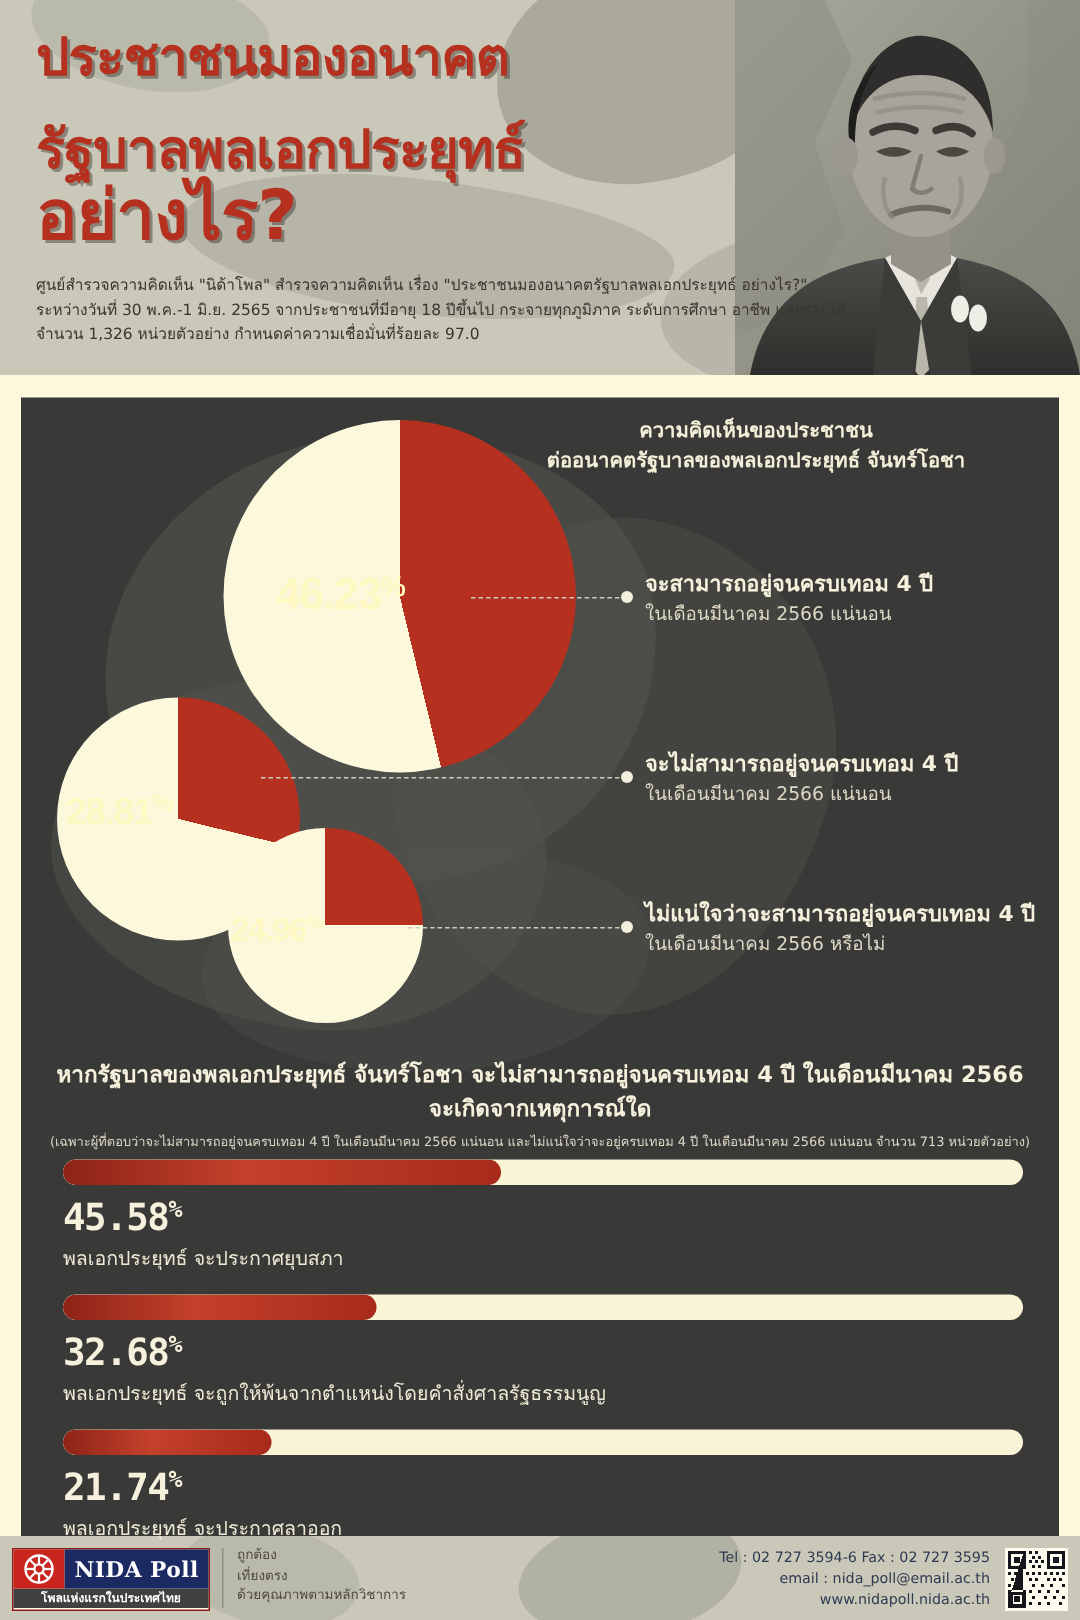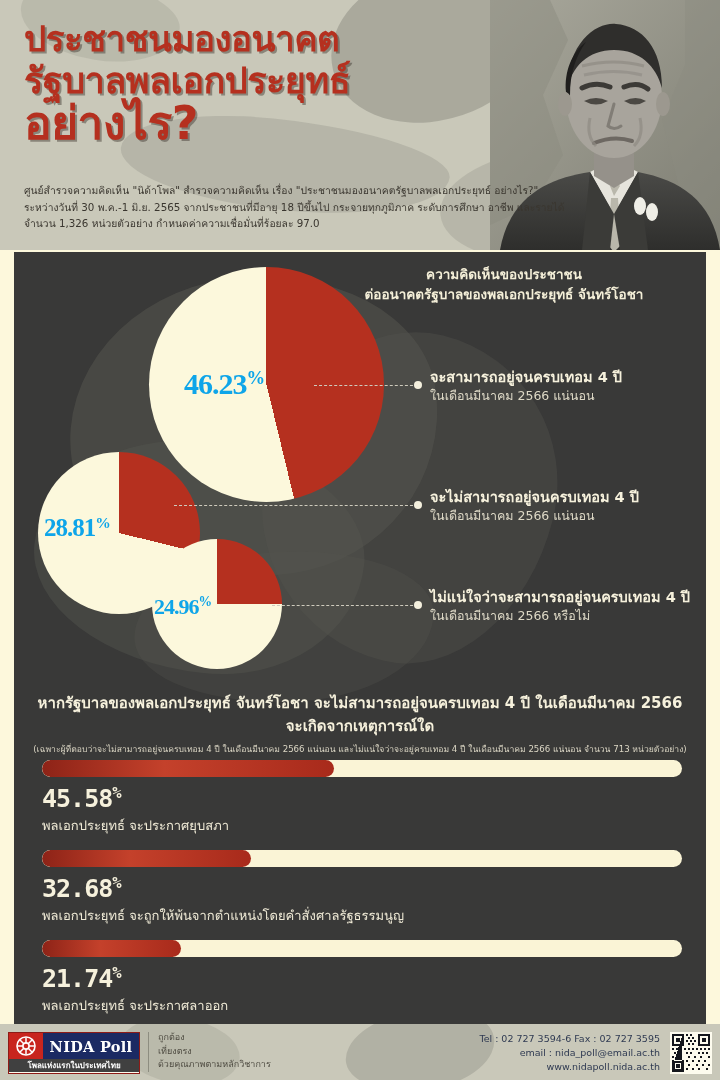--- a/index.html
+++ b/index.html
@@ -24,43 +24,43 @@
   .photo svg{display:block;}
 
   .title{position:absolute;left:24px;top:18px;width:500px;z-index:5;}
   .title .line{
     font-family:"DejaVu Sans","Liberation Sans",sans-serif;
     font-weight:bold;font-size:35px;line-height:42px;color:#b5301f;
     letter-spacing:-0.5px;
     text-shadow:2px 2px 0 rgba(60,50,45,.45);
     white-space:nowrap;
   }
-  .title .line.l2{font-size:36px;}
+  .title .line.l2{font-size:36px;margin-top:20px;}
   .title .line.l3{font-size:46px;}
 
   .subtitle{position:absolute;left:24px;top:182px;width:500px;z-index:6;}
   .subtitle div{font-size:10.3px;line-height:16.5px;color:#3a362f;white-space:nowrap;}
 
   
-  .panel{position:absolute;left:14px;top:252px;width:692px;height:772px;
+  .panel{position:absolute;left:14px;top:265px;width:692px;height:772px;
          background:#393938;overflow:hidden;}
   .panel-brush{position:absolute;background:#55564f;opacity:.75;
                border-radius:48% 52% 45% 55%/52% 46% 54% 48%;}
   .pb1{left:55px;top:25px;width:370px;height:300px;transform:rotate(-8deg);opacity:.55;}
   .pb2{left:20px;top:190px;width:330px;height:230px;transform:rotate(6deg);opacity:.45;}
   .pb3{left:250px;top:80px;width:290px;height:330px;transform:rotate(14deg);opacity:.35;}
   .pb4{left:120px;top:300px;width:300px;height:150px;transform:rotate(-4deg);opacity:.3;}
 
   .chart-head{position:absolute;left:300px;top:12px;width:380px;text-align:center;z-index:4;}
   .chart-head div{color:#f4efd8;font-size:13.5px;font-weight:bold;line-height:20px;}
 
   
   .pie{position:absolute;border-radius:50%;z-index:3;}
-  .pct{position:absolute;z-index:5;font-weight:bold;color:#0ea5e9;
-       font-family:Liberation Serif, serif;
+  .pct{position:absolute;z-index:5;font-weight:bold;color:#fef9c3;
+       font-family:Liberation Sans, sans-serif;
        letter-spacing:-1px;}
   .pct .sym{font-size:.62em;vertical-align:top;letter-spacing:0;}
 
   .leader{position:absolute;border-top:1px dashed #cfcbbd;height:0;z-index:4;}
   .dot{position:absolute;width:8px;height:8px;border-radius:50%;background:#f3efdd;z-index:5;}
 
   .legend{position:absolute;z-index:5;width:300px;}
   .legend .l1{color:#f6f1dc;font-size:14.5px;font-weight:bold;line-height:19px;}
   .legend .l2{color:#ded9c6;font-size:12.5px;line-height:18px;}
 

